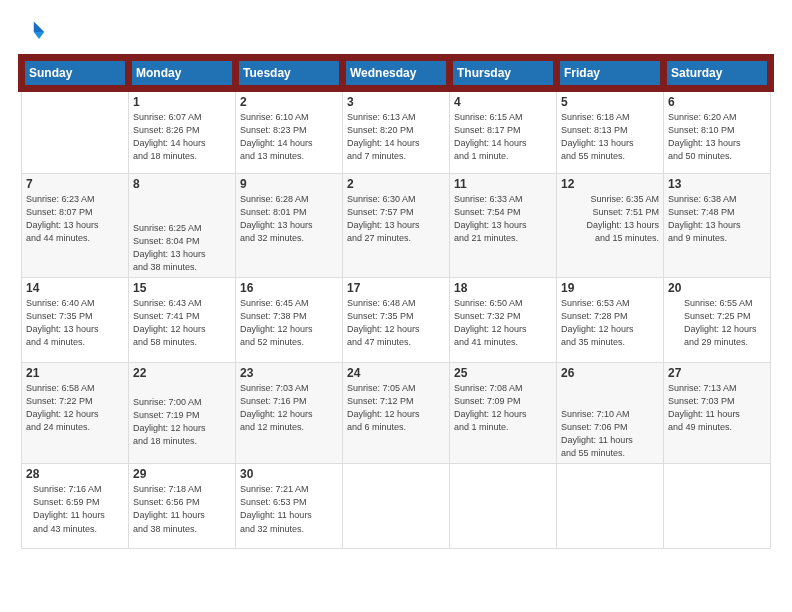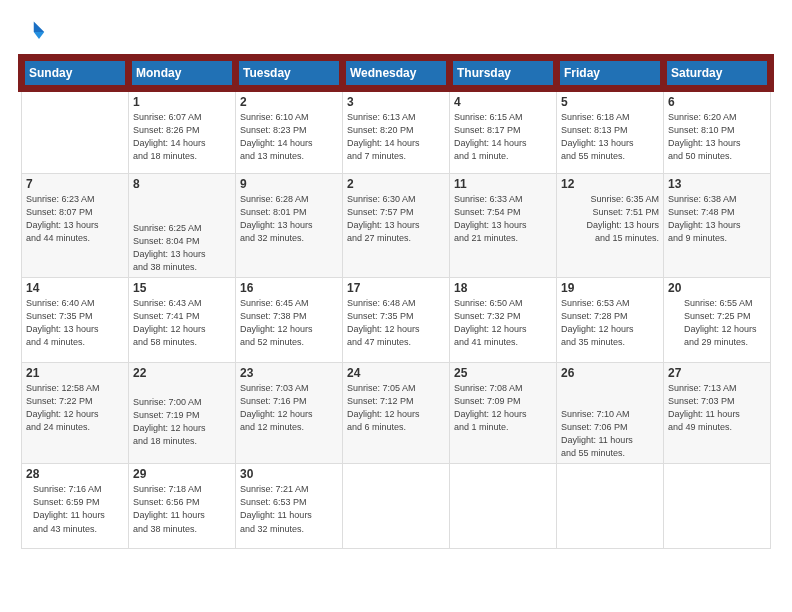--- a/index.html
+++ b/index.html
@@ -280,21 +280,21 @@
             <span class="day-num">20</span>
             <div class="day-info" style="white-space: pre-line; margin-left: 16px;">Sunrise: 6:55 AM
 Sunset: 7:25 PM
 Daylight: 12 hours
 and 29 minutes.</div>
           </td>
         </tr>
         <tr>
           <td>
             <span class="day-num">21</span>
-            <div class="day-info" style="white-space: pre-line;">Sunrise: 12:58 AM
+            <div class="day-info" style="white-space: pre-line;">Sunrise: 6:58 AM
 Sunset: 7:22 PM
 Daylight: 12 hours
 and 24 minutes.</div>
           </td>
           <td>
             <span class="day-num">22</span>
             <div class="day-info" style="white-space: pre-line; margin-top: 16px;">Sunrise: 7:00 AM
 Sunset: 7:19 PM
 Daylight: 12 hours
 and 18 minutes.</div>

